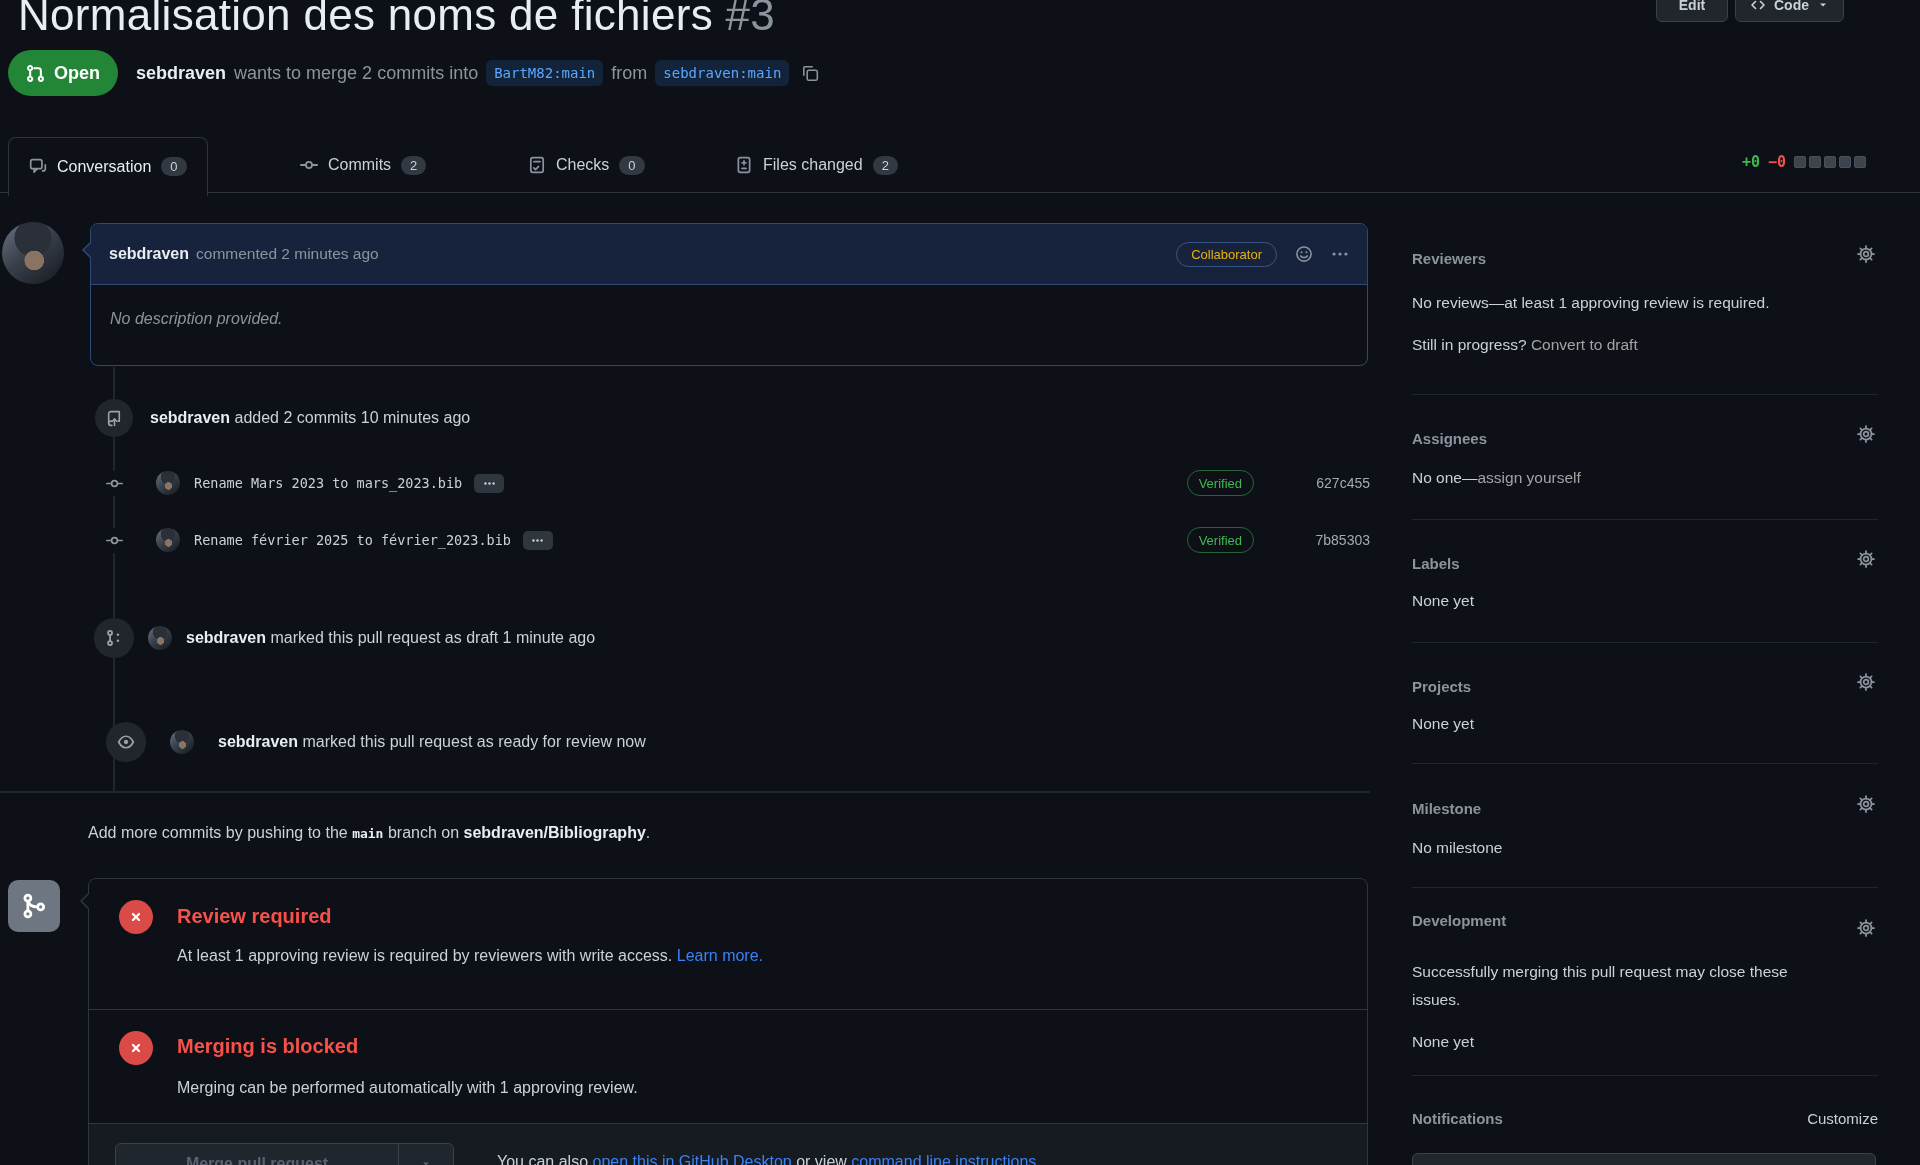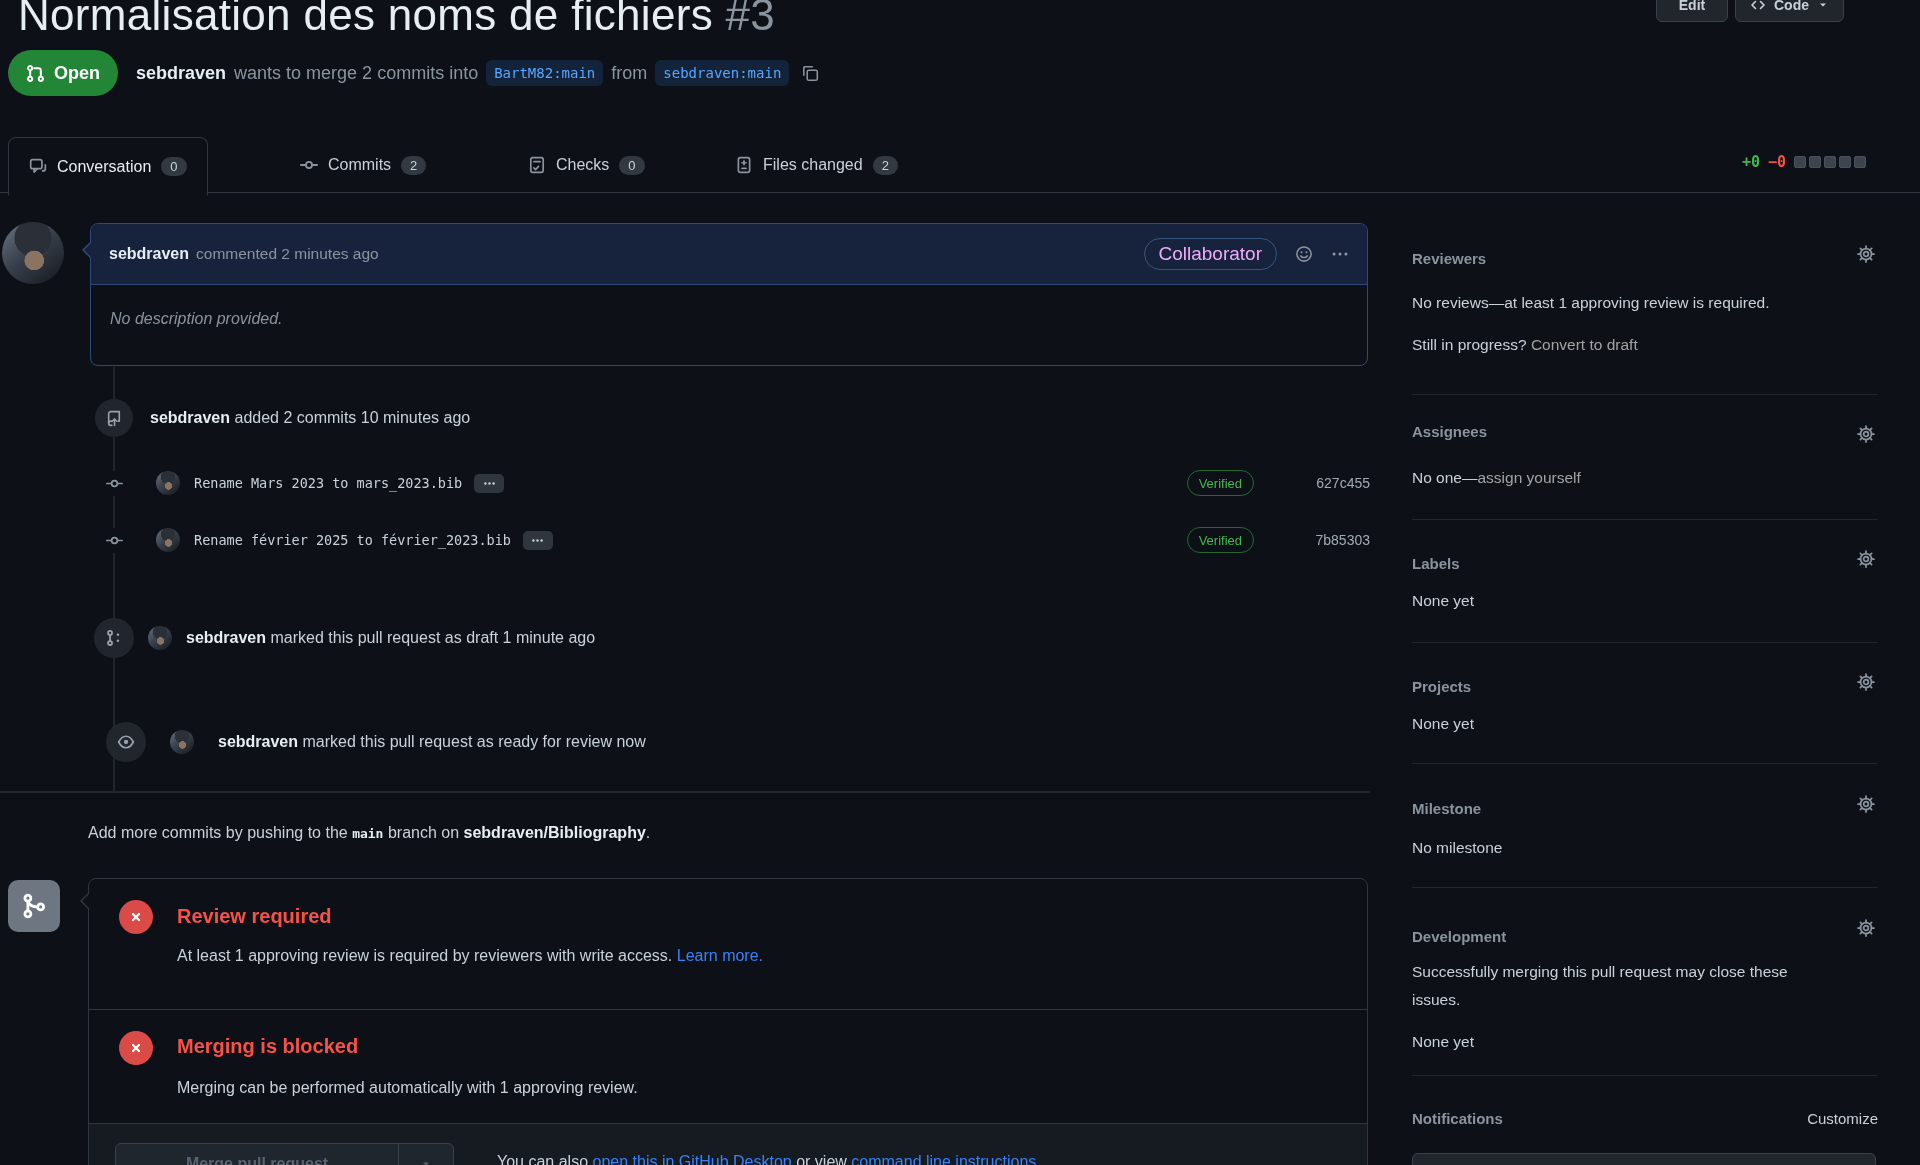--- a/index.html
+++ b/index.html
@@ -49,21 +49,21 @@
   .avatar-sm{width:24px;height:24px;flex:0 0 24px}
 
   
   .comment{left:90px;top:223px;width:1278px;height:143px;border:1px solid #2d4a77;border-radius:8px;background:#0d1117;box-sizing:border-box}
   .comment::before{content:"";position:absolute;left:-17px;top:18px;border:8px solid transparent;border-right-color:#2d4a77}
   .comment::after{content:"";position:absolute;left:-15px;top:18px;border:8px solid transparent;border-right-color:#17233c}
   .comment-head{height:61px;background:#17233c;border-bottom:1px solid #2d4a77;border-radius:7px 7px 0 0;
     display:flex;align-items:center;padding:0 18px;font-size:15.5px;color:#8b949e;box-sizing:border-box}
   .comment-head b{color:#e6edf3;font-weight:700;margin-right:7px;font-size:16px}
   .head-right{margin-left:auto;display:flex;align-items:center;gap:18px;color:#8b949e}
-  .collab-pill{border:1px solid #39557d;border-radius:999px;padding:4px 14px;color:#f0abfc;font-size:19px}
+  .collab-pill{border:1px solid #39557d;border-radius:999px;padding:4px 14px;color:#eab308;font-size:13px}
   .comment-body{padding:25px 19px;font-size:16px;font-style:italic;color:#8b949e}
 
   
   .tl-line{left:113px;top:367px;width:2px;height:424px;background:#21262d}
   .event{position:absolute;display:flex;align-items:center;gap:17px;color:#c9d1d9;font-size:16px;white-space:nowrap}
   .event b{color:#e6edf3;font-weight:700}
   .ev-icon{border-radius:50%;background:#21262d;display:flex;align-items:center;justify-content:center;color:#9aa3ad}
   .ev-38{width:38px;height:38px}.ev-40{width:40px;height:40px}
 
   .commit-row{position:absolute;left:98px;width:1272px;height:26px;display:flex;align-items:center}
@@ -425,21 +425,21 @@
         </svg>
     </span>
     <div class="s-line" style="top:80px">No reviews—at least 1 approving review is required.</div>
     <div class="s-line" style="top:122px">
       <span>Still in progress?</span>
       <span class="muted-link">Convert to draft</span>
     </div>
   </div>
 
   <div class="s-sec" style="height:124px">
-    <div class="s-head" style="top:28px">Assignees</div>
+    <div class="s-head" style="top:35px">Assignees</div>
     <span class="s-gear" style="top:29px">
       <svg width="20" height="20" viewBox="0 0 16 16" fill="none" stroke="currentColor" stroke-width="1.4" stroke-linecap="round">
           <circle cx="8" cy="8" r="4.4"></circle>
           <circle cx="8" cy="8" r="1.9"></circle>
           <path d="M8 1.6v2M8 12.4v2M1.6 8h2M12.4 8h2M3.5 3.5l1.4 1.4M11.1 11.1l1.4 1.4M12.5 3.5l-1.4 1.4M4.9 11.1l-1.4 1.4"></path>
         </svg>
     </span>
     <div class="s-line" style="top:74px">
       <span>No one—</span><span class="muted-link">assign yourself</span>
     </div>
@@ -475,21 +475,21 @@
       <svg width="20" height="20" viewBox="0 0 16 16" fill="none" stroke="currentColor" stroke-width="1.4" stroke-linecap="round">
           <circle cx="8" cy="8" r="4.4"></circle>
           <circle cx="8" cy="8" r="1.9"></circle>
           <path d="M8 1.6v2M8 12.4v2M1.6 8h2M12.4 8h2M3.5 3.5l1.4 1.4M11.1 11.1l1.4 1.4M12.5 3.5l-1.4 1.4M4.9 11.1l-1.4 1.4"></path>
         </svg>
     </span>
     <div class="s-line" style="top:75px">No milestone</div>
   </div>
 
   <div class="s-sec" style="height:187px">
-    <div class="s-head" style="top:40px">Development</div>
+    <div class="s-head" style="top:24px">Development</div>
     <span class="s-gear" style="top:30px">
       <svg width="20" height="20" viewBox="0 0 16 16" fill="none" stroke="currentColor" stroke-width="1.4" stroke-linecap="round">
           <circle cx="8" cy="8" r="4.4"></circle>
           <circle cx="8" cy="8" r="1.9"></circle>
           <path d="M8 1.6v2M8 12.4v2M1.6 8h2M12.4 8h2M3.5 3.5l1.4 1.4M11.1 11.1l1.4 1.4M12.5 3.5l-1.4 1.4M4.9 11.1l-1.4 1.4"></path>
         </svg>
     </span>
     <div class="s-line s-para" style="top:70px">Successfully merging this pull request may close these issues.</div>
     <div class="s-line" style="top:145px">None yet</div>
   </div>

